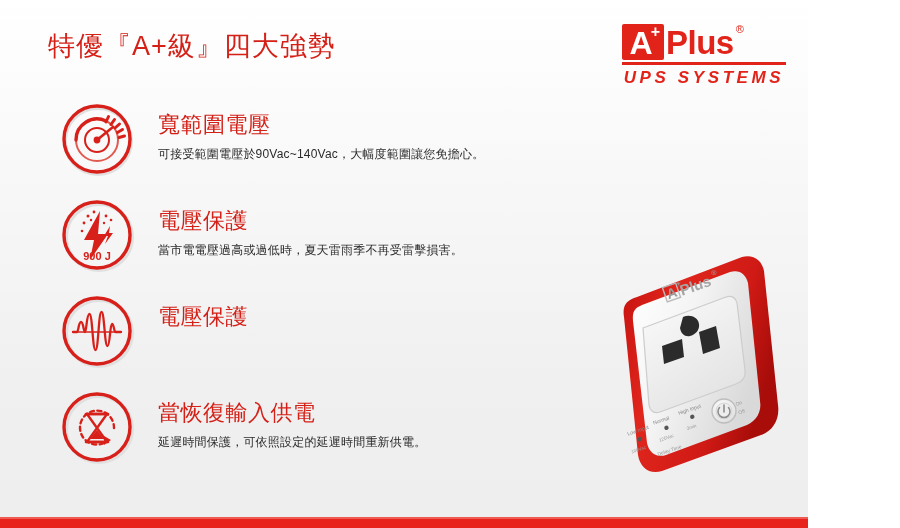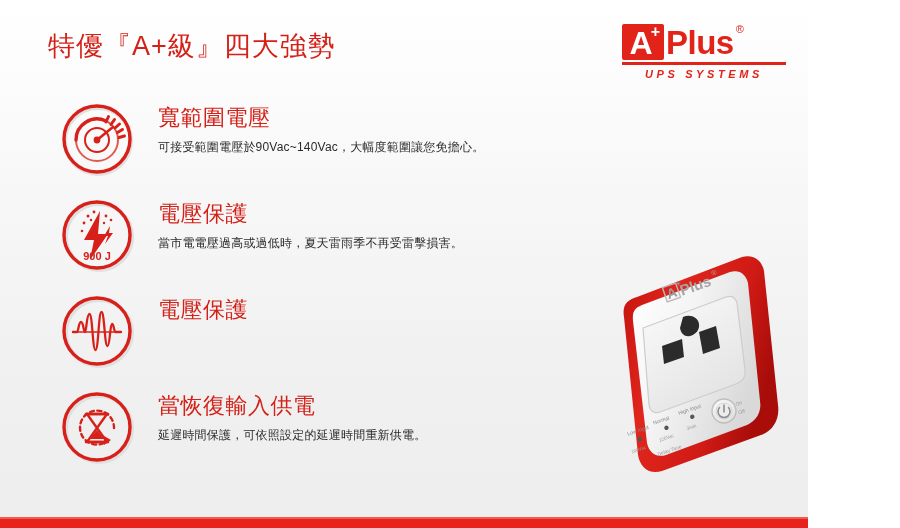--- a/index.html
+++ b/index.html
@@ -94,21 +94,21 @@
     margin-top: 2px;
   }
   .logo-rule {
     width: 164px;
     height: 3px;
     background: #e2231a;
     margin-top: 2px;
   }
   .logo-sub {
     color: #e2231a;
-    font-size: 11px;
+    font-size: 17px;
     font-weight: bold;
     font-style: italic;
     letter-spacing: 3.6px;
     margin-top: 3px;
     text-align: center;
     width: 164px;
   }
 
   
   .features {
@@ -131,20 +131,21 @@
     margin-top: 2px;
   }
   .feature-icon svg {
     display: block;
     width: 76px;
     height: 76px;
   }
   .feature-text {
     margin-left: 22px;
     padding-top: 4px;
+    margin-top: 7px;
   }
   .feature-title {
     color: #d42017;
     font-size: 22px;
     line-height: 28px;
     letter-spacing: 0.5px;
     white-space: nowrap;
   }
   .feature-desc {
     color: #2b2b2b;

